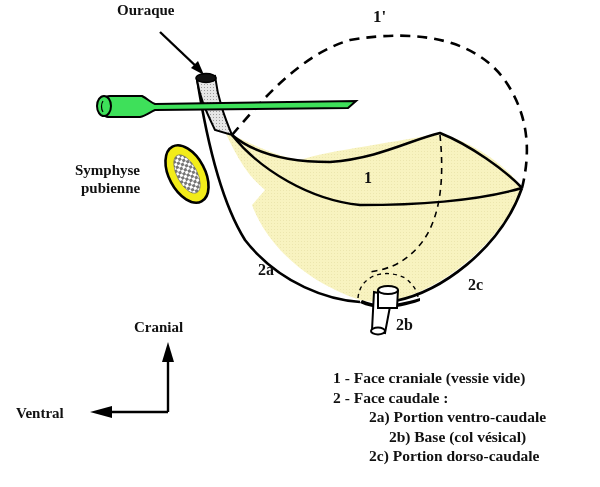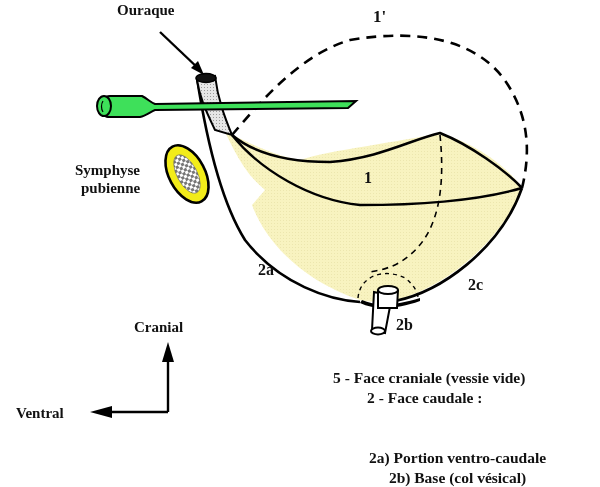--- a/index.html
+++ b/index.html
@@ -83,17 +83,18 @@
   <text class="lbl" x="364" y="183" font-size="16" font-weight="normal">1</text>
   <text class="lbl" x="373" y="22" font-size="17">1'</text>
   <text class="lbl" x="258" y="275" font-size="16">2a</text>
   <text class="lbl" x="396" y="330" font-size="16">2b</text>
   <text class="lbl" x="468" y="290" font-size="16">2c</text>
   <text class="lbl" x="134" y="332" font-size="15">Cranial</text>
   <text class="lbl" x="16" y="418" font-size="15">Ventral</text>
 </svg>
 
 <div class="legend" style="left:327px; top:368px;">
-  <div style="padding-left:6px;">5 - Face craniale (vessie vide)</div>
-  <div style="padding-left:6px;margin-left:34px;">2 - Face caudale :</div>
-  <div style="padding-left:42px;margin-top:41px;">2a) Portion ventro-caudale</div>
+  <div style="padding-left:6px;">1 - Face craniale (vessie vide)</div>
+  <div style="padding-left:6px;">2 - Face caudale :</div>
+  <div style="padding-left:42px;">2a) Portion ventro-caudale</div>
   <div style="padding-left:42px;text-align:center;">2b) Base (col vésical)</div>
+  <div style="padding-left:42px;">2c) Portion dorso-caudale</div>
 </div>
 
 </body></html>

